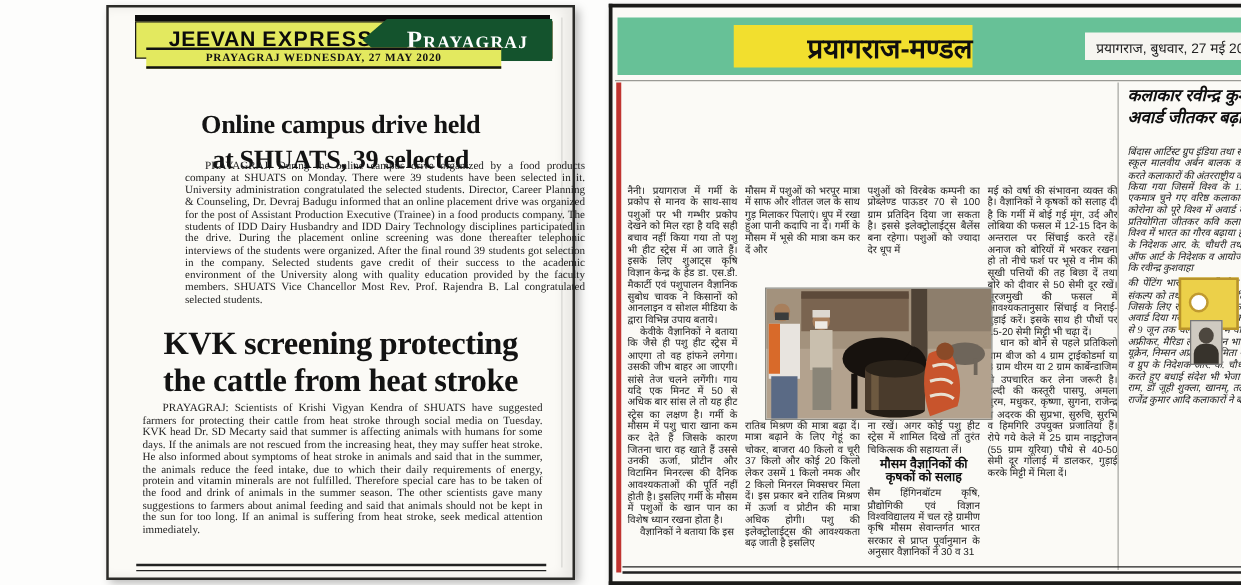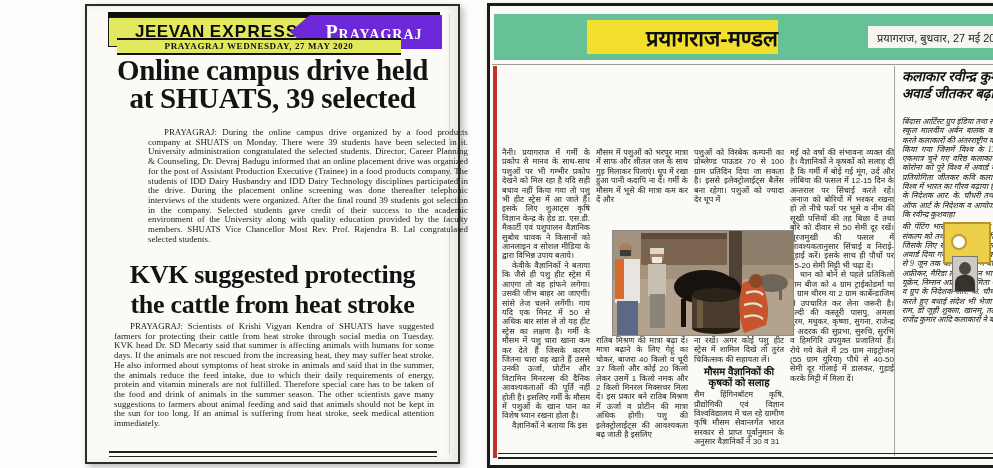--- a/index.html
+++ b/index.html
@@ -8,30 +8,30 @@
 
   
   .clip-left{position:absolute;left:85px;top:4px;width:371px;height:456px;background:var(--paper,#fbfaf6);
     border:2px solid #2b2b28;box-shadow:3px 3px 7px rgba(0,0,0,.28), inset -7px 0 9px rgba(0,0,0,.07);}
   .mast-topbar{position:absolute;left:21px;top:6px;width:332px;height:5px;background:#0d0d0d;}
   .mast-band{position:absolute;left:21px;top:11px;width:332px;height:28px;background:var(--masthead-yellow,#e3e95f);
     border:1px solid #1a1a1a;}
   .mast-name{position:absolute;left:26px;top:4px;font-family:"Liberation Sans","DejaVu Sans",sans-serif;
     font-weight:bold;font-size:17px;letter-spacing:.5px;color:#0b0b0b;white-space:nowrap;}
   .mast-name .xbold{font-weight:bold;letter-spacing:1.2px;margin-left:5px;}
-  .mast-flag{position:absolute;right:-1px;top:-3px;width:152px;height:34px;background:#6d28d9;
+  .mast-flag{position:absolute;right:-1px;top:-3px;width:152px;height:34px;background:#14532d;
     clip-path:polygon(0 50%,13% 0,100% 0,100% 100%,13% 100%);display:flex;align-items:center;justify-content:center;}
   .mast-flag span{color:#fff;font-variant:small-caps;font-weight:bold;font-size:20px;letter-spacing:1px;padding-left:16px;}
   .date-strip{position:absolute;left:30px;top:32px;width:284px;height:13px;background:var(--masthead-yellow,#e3e95f);
     border-top:2px solid #111;border-bottom:2px solid #111;text-align:center;
     font-weight:bold;font-size:9px;line-height:13px;letter-spacing:.6px;color:#111;}
   .eng-headline{position:absolute;left:0;width:100%;text-align:center;color:#131313;
     font-weight:bold;letter-spacing:-.3px;}
   .eng-headline div{white-space:nowrap;}
-  .h1a{top:50px;font-size:29px;line-height:28px;}
+  .h1a{top:79px;font-size:21px;line-height:28px;}
   .h2a{top:254px;font-size:26px;line-height:30px;}
   .eng-body{position:absolute;left:27px;width:320px;overflow:hidden;text-align:justify;
     font-size:8.9px;line-height:9.7px;color:#1c1c1c;}
   .eng-body p{margin:0;text-indent:16px;}
   .body1{top:122px;height:132px;margin-left:34px;}
   .body2{top:316px;height:126px;}
   .dbl-rule-left{position:absolute;left:22px;top:445px;width:328px;height:3px;
     border-top:2px solid #222;border-bottom:1px solid #222;}
   .fold-line{position:absolute;right:8px;top:8px;width:1px;height:440px;background:rgba(0,0,0,.12);}
 
@@ -101,21 +101,21 @@
 
     <div class="eng-headline h1a">
       <div>Online campus drive held</div>
       <div>at SHUATS, 39 selected</div>
     </div>
     <div class="eng-body body1">
       <p>PRAYAGRAJ: During the online campus drive organized by a food products company at SHUATS on Monday. There were 39 students have been selected in it. University administration congratulated the selected students. Director, Career Planning &amp; Counseling, Dr. Devraj Badugu informed that an online placement drive was organized for the post of Assistant Production Executive (Trainee) in a food products company. The students of IDD Dairy Husbandry and IDD Dairy Technology disciplines participated in the drive. During the placement online screening was done thereafter telephonic interviews of the students were organized. After the final round 39 students got selection in the company. Selected students gave credit of their success to the academic environment of the University along with quality education provided by the faculty members. SHUATS Vice Chancellor Most Rev. Prof. Rajendra B. Lal congratulated selected students.</p>
     </div>
 
     <div class="eng-headline h2a">
-      <div>KVK suggested protecting</div>
+      <div>KVK screening protecting</div>
       <div>the cattle from heat stroke</div>
     </div>
     <div class="eng-body body2">
       <p>PRAYAGRAJ: Scientists of Krishi Vigyan Kendra of SHUATS have suggested farmers for protecting their cattle from heat stroke through social media on Tuesday. KVK head Dr. SD Mecarty said that summer is affecting animals with humans for some days. If the animals are not rescued from the increasing heat, they may suffer heat stroke. He also informed about symptoms of heat stroke in animals and said that in the summer, the animals reduce the feed intake, due to which their daily requirements of energy, protein and vitamin minerals are not fulfilled. Therefore special care has to be taken of the food and drink of animals in the summer season. The other scientists gave many suggestions to farmers about animal feeding and said that animals should not be kept in the sun for too long. If an animal is suffering from heat stroke, seek medical attention immediately.</p>
     </div>
 
     <div class="dbl-rule-left"></div>
     <div class="fold-line"></div>
   </div>
 

